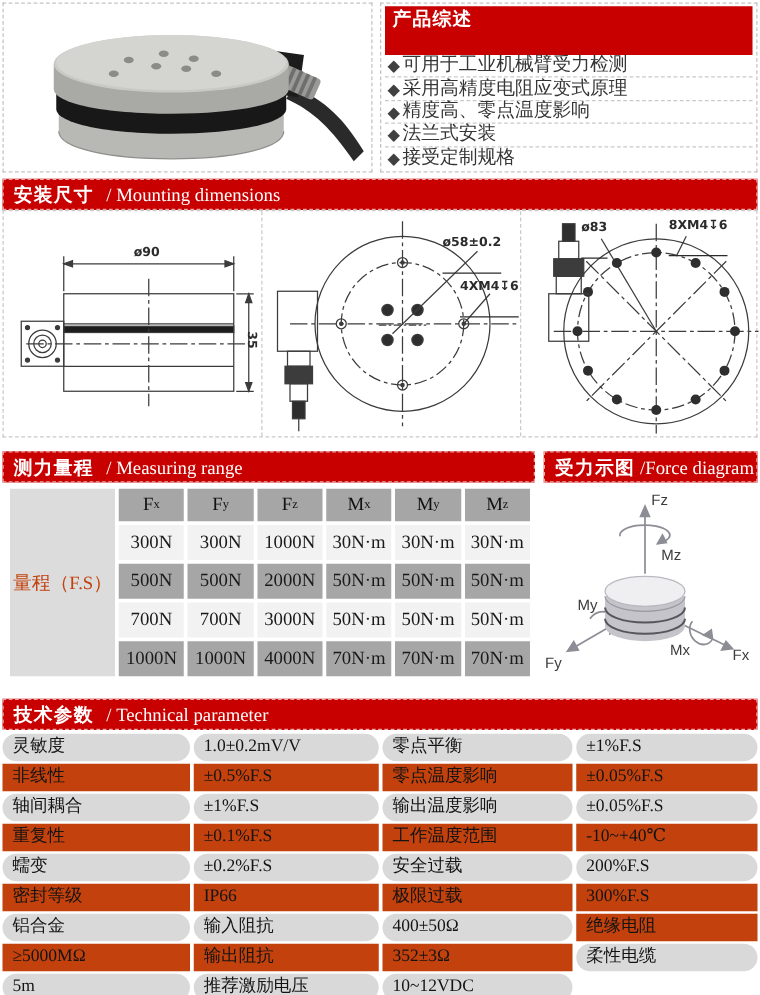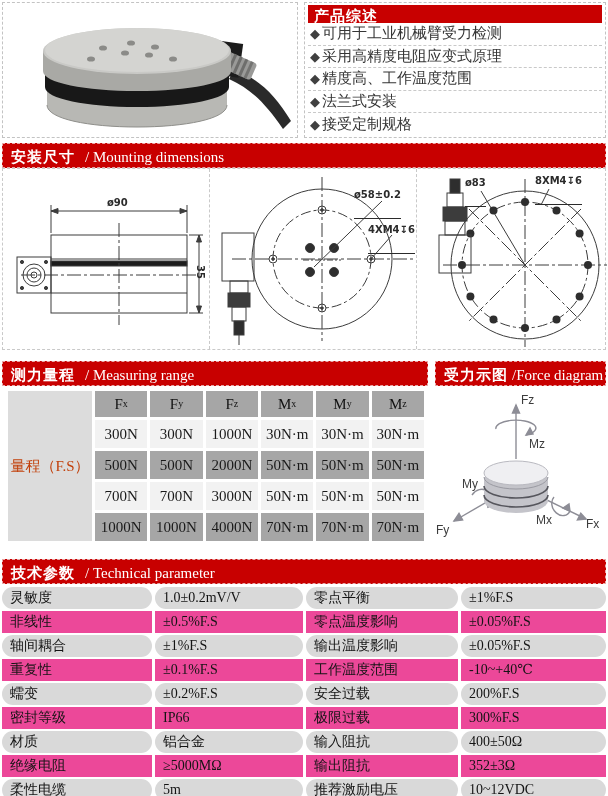--- a/index.html
+++ b/index.html
@@ -7,21 +7,21 @@
     position:relative;width:604px;height:792px;margin:0 auto;
     padding:2px;font-family:"Liberation Serif","DejaVu Serif",serif;color:#1a1a1a;
     overflow:hidden;
   }
   
   .top-row{display:flex;gap:6px;height:136px;}
   .photo-box{width:294px;border:1px dashed #c3c3c3;position:relative;background:#fff;}
   .overview-box{flex:1;border:1px dashed #c3c3c3;padding:2px 3px;display:flex;flex-direction:column;}
   .ov-band{
     background:#c80000;color:#fff;font-weight:bold;font-size:15px;
-    line-height:21px;height:18px;padding-left:6px;letter-spacing:1px;
+    line-height:21px;height:39px;padding-left:6px;letter-spacing:1px;
     font-family:"Liberation Sans","DejaVu Sans",sans-serif;
   }
   .ov-item{
     flex:1;display:flex;align-items:center;border-bottom:1px dashed #c9c9c9;
     font-size:15px;color:#353535;line-height:1;
   }
   .ov-item:last-child{border-bottom:none;}
   .ov-item .bullet{margin:0 2px 0 2px;font-size:13px;color:#404040;}
   
   .section-band{
@@ -67,21 +67,21 @@
   
   .tech-grid{
     display:grid;grid-template-columns:150px 148px 152px 1fr;
     column-gap:3px;row-gap:2px;margin-top:3px;
   }
   .tcell{
     height:22px;line-height:22px;padding-left:8px;font-size:14px;
     overflow:hidden;white-space:nowrap;color:#141414;
   }
   .tgray{background:#d9d9d9;border-radius:11px;}
-  .twhite{background:#ec4899;}
+  .twhite{background:#c2410c;}
   svg{display:block;}
 </style>
 </head>
 <body>
 
 <div class="page">
 
   <div class="top-row">
     <div class="photo-box">
       <svg width="292" height="134" viewBox="0 0 292 134">
@@ -125,21 +125,21 @@
           <div class="ov-item">
             <span class="bullet">◆</span>
             <span>可用于工业机械臂受力检测</span>
           </div>
           <div class="ov-item">
             <span class="bullet">◆</span>
             <span>采用高精度电阻应变式原理</span>
           </div>
           <div class="ov-item">
             <span class="bullet">◆</span>
-            <span>精度高、工作温度范围</span>
+            <span>精度高、零点温度影响</span>
           </div>
           <div class="ov-item">
             <span class="bullet">◆</span>
             <span>法兰式安装</span>
           </div>
           <div class="ov-item">
             <span class="bullet">◆</span>
             <span>接受定制规格</span>
           </div>
         </div>
@@ -398,21 +398,20 @@
       <div class="tcell twhite">工作温度范围</div>
       <div class="tcell twhite">-10~+40℃</div>
       <div class="tcell tgray">蠕变</div>
       <div class="tcell tgray">±0.2%F.S</div>
       <div class="tcell tgray">安全过载</div>
       <div class="tcell tgray">200%F.S</div>
       <div class="tcell twhite">密封等级</div>
       <div class="tcell twhite">IP66</div>
       <div class="tcell twhite">极限过载</div>
       <div class="tcell twhite">300%F.S</div>
-      <div class="tcell tgray">材质</div>
       <div class="tcell tgray">铝合金</div>
       <div class="tcell tgray">输入阻抗</div>
       <div class="tcell tgray">400±50Ω</div>
       <div class="tcell twhite">绝缘电阻</div>
       <div class="tcell twhite">≥5000MΩ</div>
       <div class="tcell twhite">输出阻抗</div>
       <div class="tcell twhite">352±3Ω</div>
       <div class="tcell tgray">柔性电缆</div>
       <div class="tcell tgray">5m</div>
       <div class="tcell tgray">推荐激励电压</div>

